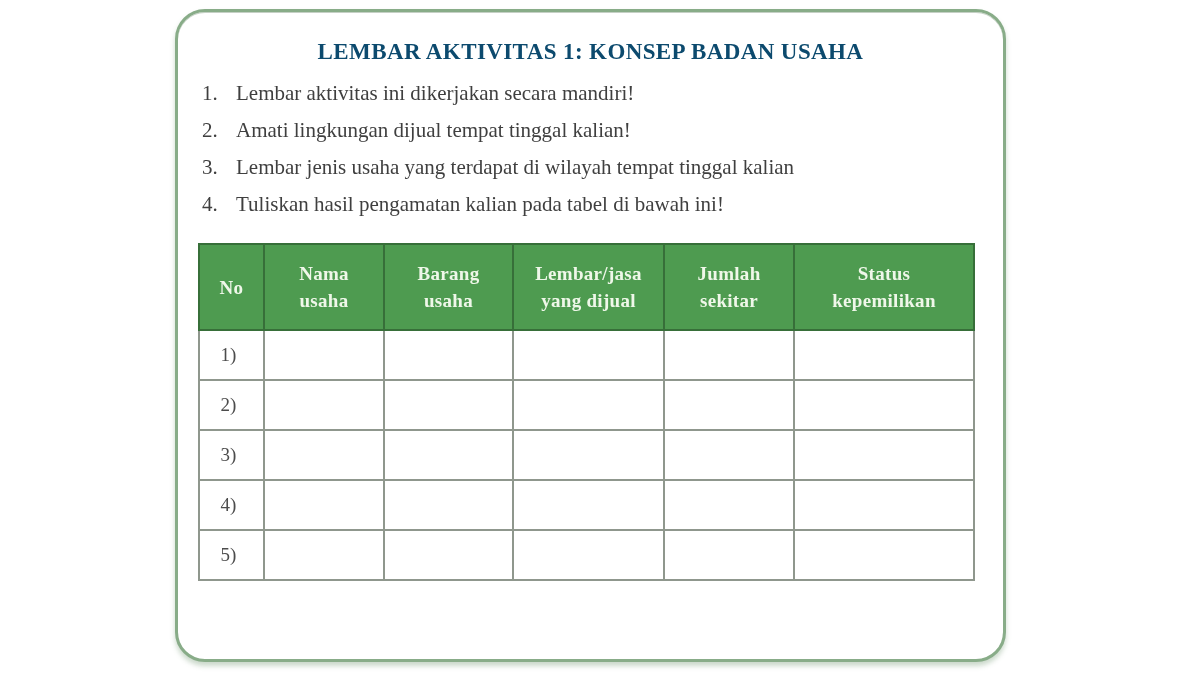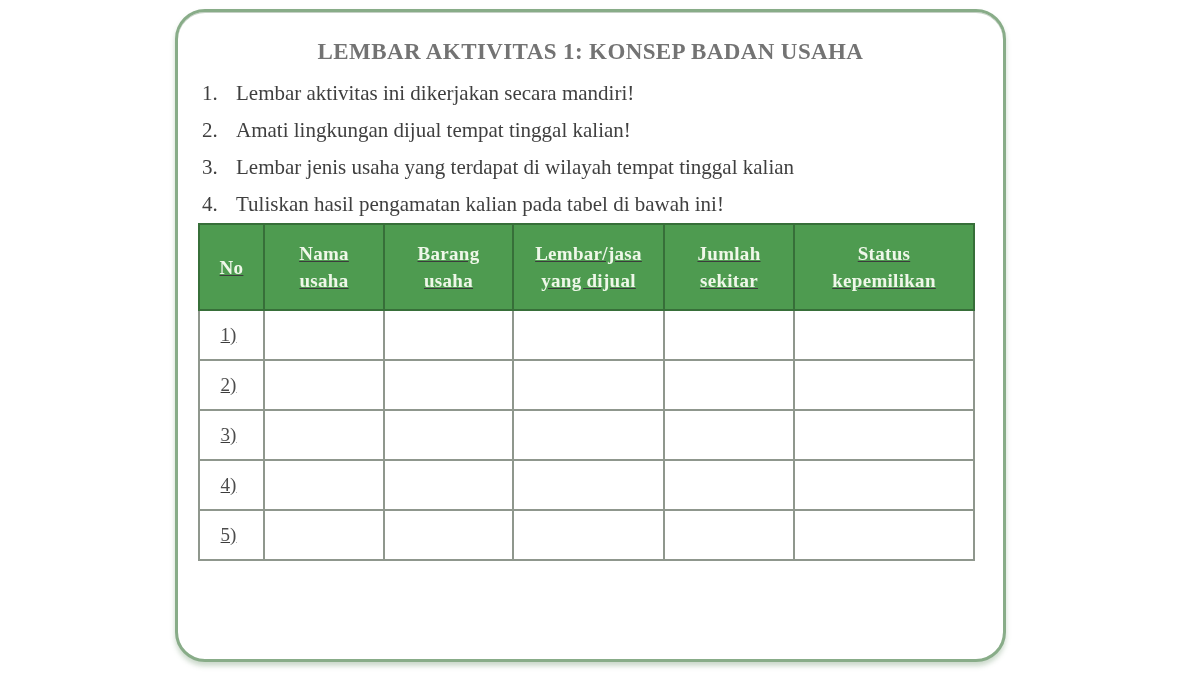--- a/index.html
+++ b/index.html
@@ -26,21 +26,21 @@
     border-radius: 30px;
     box-shadow: 0 4px 5px rgba(140, 170, 140, 0.45), inset 0 1px 0 rgba(90,120,90,0.35);
   }
   .title {
     margin-top: 26px;
     text-align: center;
     font-size: 23px;
     line-height: 28px;
     font-weight: bold;
     letter-spacing: 0.4px;
-    color: #737373;
+    color: #0c4a6e;
   }
   .content {
     padding: 0 28px 0 20px;
   }
   .petunjuk {
     margin-top: 30px;
     font-size: 21px;
     line-height: 26px;
     font-weight: bold;
     letter-spacing: 0.3px;
@@ -54,24 +54,24 @@
     color: #3f3f3f;
   }
   .instr .num {
     width: 38px;
     flex: 0 0 38px;
     padding-left: 4px;
   }
   .instr .txt { flex: 1; }
 
   table.obs {
+    margin-top: 20px;
     border-collapse: collapse;
     table-layout: fixed;
     width: 775px;
-    text-decoration: underline;
   }
   table.obs th {
     background: #4e9b50;
     border: 2px solid #376f39;
     color: #eff7e9;
     font-size: 19px;
     line-height: 27px;
     font-weight: bold;
     text-align: center;
     vertical-align: middle;

